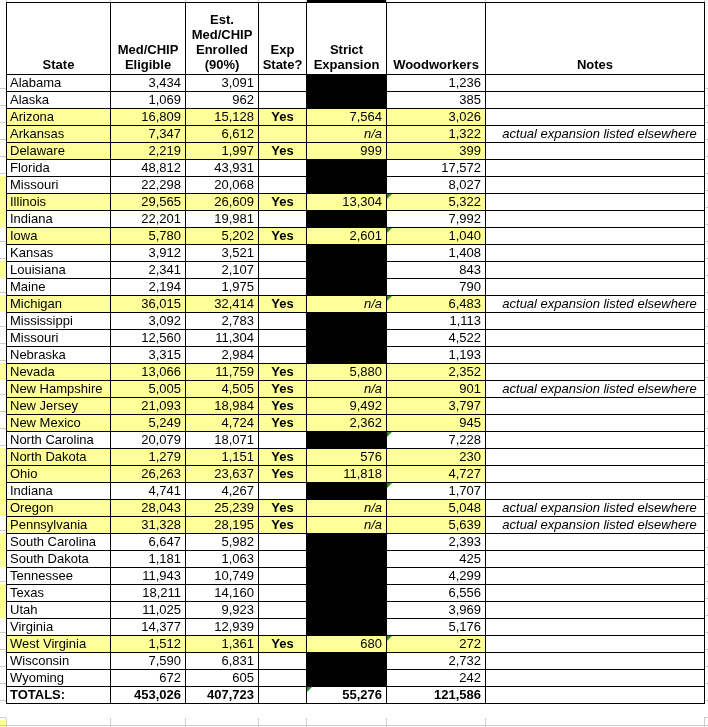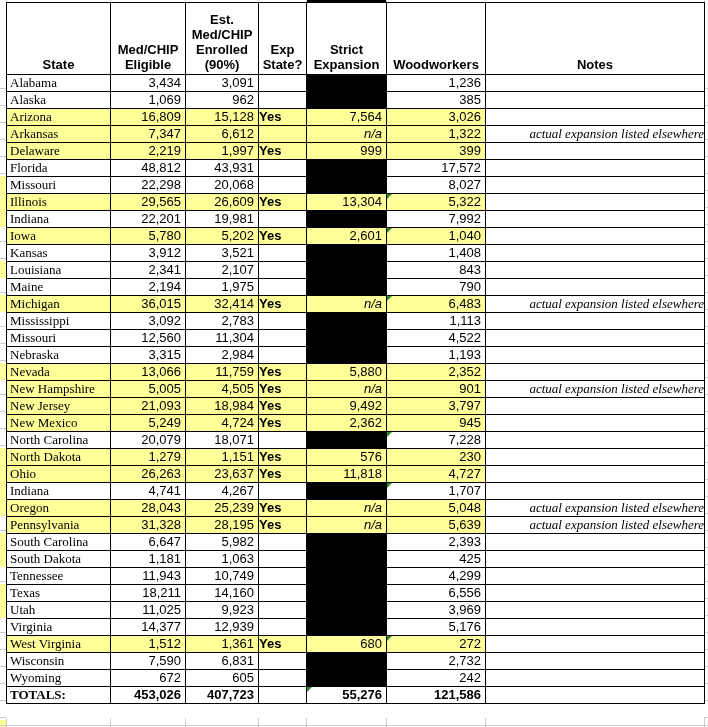--- a/index.html
+++ b/index.html
@@ -12,25 +12,25 @@
   table.sheet{position:absolute;left:6px;top:2px;border-collapse:collapse;table-layout:fixed;}
   col.c-state{width:104px}col.c-elig{width:75px}col.c-enr{width:73px}
   col.c-exp{width:48px}col.c-strict{width:80px}col.c-wood{width:99px}col.c-notes{width:219px}
 
   th,td{border:1px solid var(--border);overflow:hidden;white-space:nowrap;
         font-size:13px;color:#000;background:#fff;padding:0;}
   th{height:69px;vertical-align:bottom;text-align:center;font-weight:bold;
      white-space:pre-line;line-height:15px;padding-bottom:2px;}
   td{height:16px;line-height:16px;position:relative;}
 
-  td.state{text-align:left;padding-left:3px;font-family:Liberation Serif, serif;}
+  td.state{text-align:left;padding-left:3px;}
   td.num{text-align:right;padding-right:4px;}
-  td.exp{font-weight:bold;}
+  td.exp{text-align:center;font-weight:bold;}
   td.na{font-style:italic;}
-  td.notes{text-align:right;padding-left:9px;font-style:italic;background:#fff;font-family:Liberation Serif, serif;}
+  td.notes{text-align:center;padding-left:9px;font-style:italic;background:#fff;}
   tr.hl td{background:var(--hl);}
   tr.hl td.notes{background:#fff;}
   td.blackout{background:#000;}
   tr.totals td{font-weight:bold;background:#fff;}
 
   .tri{position:absolute;top:0;left:0;width:0;height:0;
        border-top:5px solid var(--tri);border-right:5px solid transparent;}
 
   .sliver{position:absolute;top:72px;height:646px;
           background:repeating-linear-gradient(to bottom,transparent 0px,transparent 16px,var(--grid) 16px,var(--grid) 17px);}

